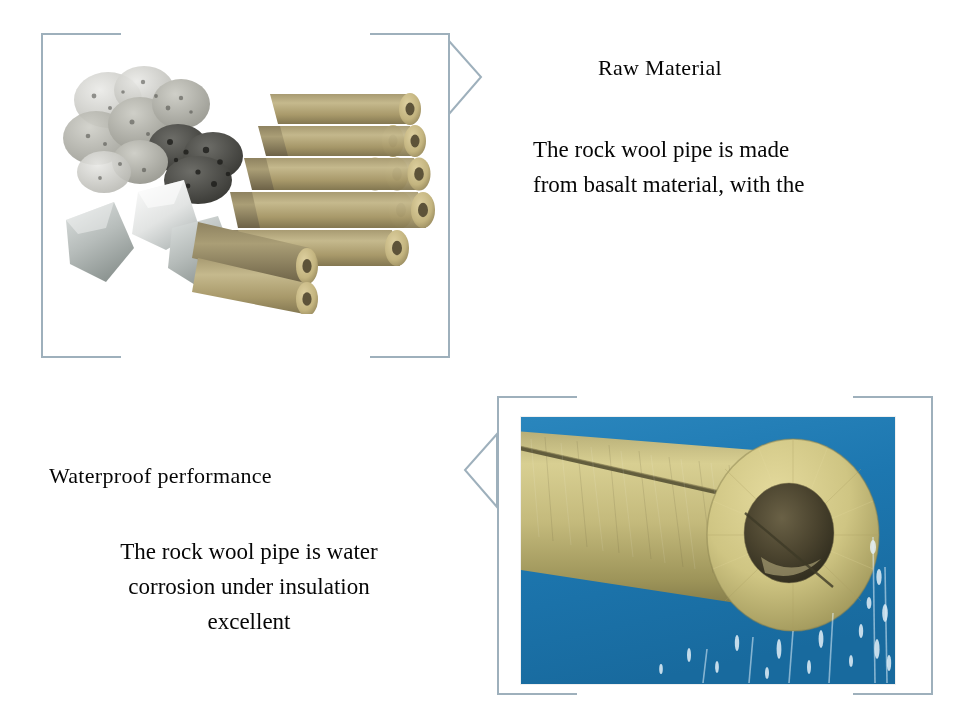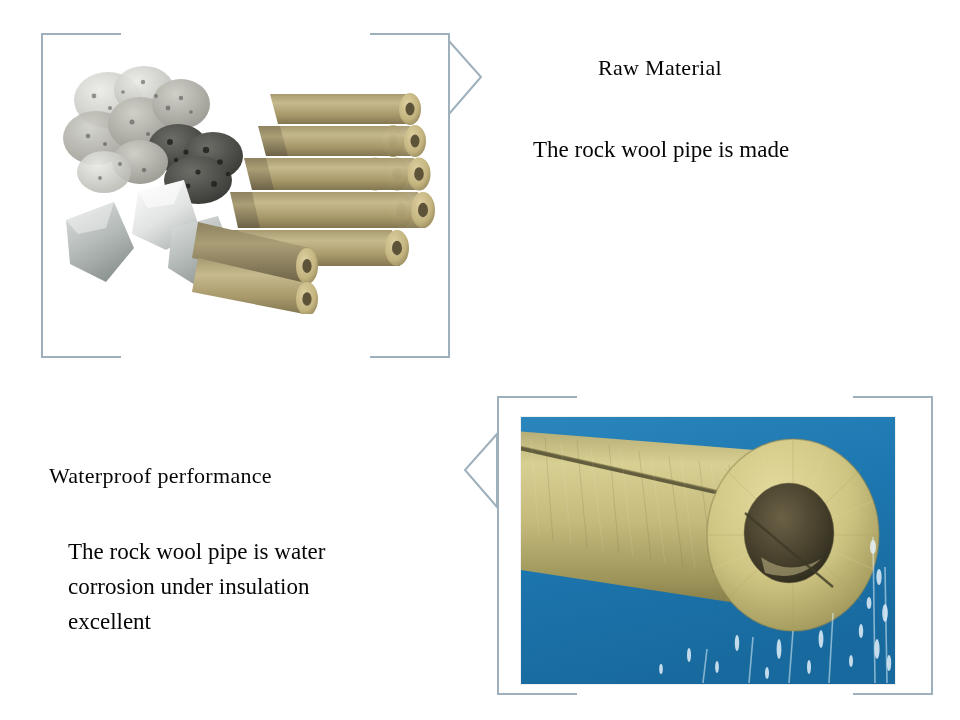--- a/index.html
+++ b/index.html
@@ -66,21 +66,21 @@
     font-size: 23px;
     line-height: 35px;
     color: #060606;
   }
   .body-text div { white-space: nowrap; }
 
   #heading-raw-material { left: 598px; top: 56px; }
   #text-raw-material   { left: 533px; top: 132px; width: 350px; }
 
   #heading-waterproof  { left: 49px;  top: 464px; }
-  #text-waterproof     { left: 68px;  top: 534px; width: 330px; }
+  #text-waterproof     { left: 84px;  top: 534px; width: 330px; text-align: center; }
 </style>
 </head>
 <body>
 
 <div id="slide">
 
   <div class="bracket-line bracket-h" style="left:41px; top:33px; width:80px;"></div>
   <div class="bracket-line bracket-v" style="left:41px; top:33px; height:325px;"></div>
   <div class="bracket-line bracket-h" style="left:41px; top:356px; width:80px;"></div>
 
@@ -240,20 +240,21 @@
         <ellipse cx="259" cy="247" rx="11" ry="17" fill="url(#pipeFace)"></ellipse>
         <ellipse cx="259" cy="247" rx="4.6" ry="6.8" fill="#5d5339"></ellipse>
       </g>
     </svg>
   </div>
 
   <div class="heading" id="heading-raw-material">Raw Material</div>
 
   <div class="body-text" id="text-raw-material">
     <div>The rock wool pipe is made</div>
+    <div>from basalt material, with the</div>
   </div>
 
   <div class="bracket-line bracket-h" style="left:497px; top:396px; width:80px;"></div>
   <div class="bracket-line bracket-v" style="left:497px; top:396px; height:299px;"></div>
   <div class="bracket-line bracket-h" style="left:497px; top:693px; width:80px;"></div>
 
   <div class="bracket-line bracket-h" style="left:853px; top:396px; width:80px;"></div>
   <div class="bracket-line bracket-v" style="left:931px; top:396px; height:299px;"></div>
   <div class="bracket-line bracket-h" style="left:853px; top:693px; width:80px;"></div>
 

